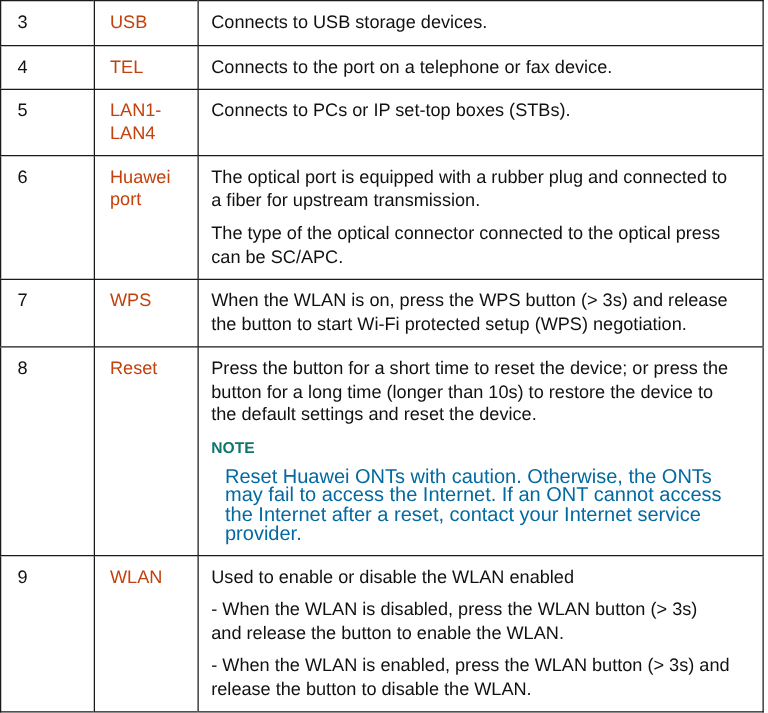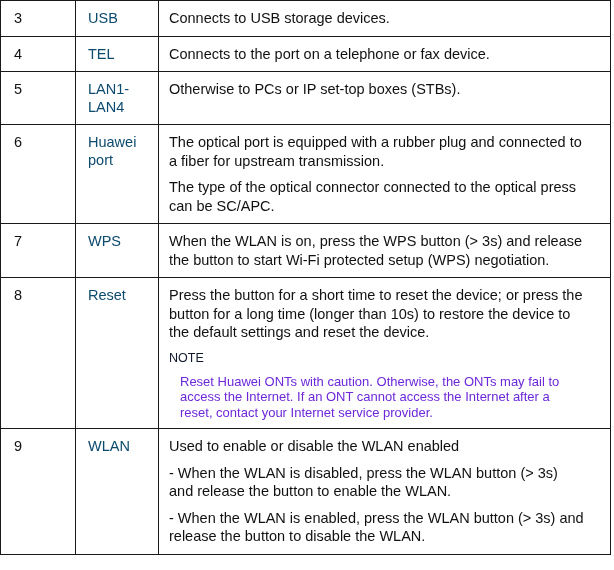--- a/index.html
+++ b/index.html
@@ -52,21 +52,21 @@
   .cell-no {
     padding: 8px 0 8px 13px;
     font-size: 14.5px;
     line-height: 18px;
     color: #111111;
   }
   .cell-name {
     padding: 8px 6px 8px 12px;
     font-size: 14.5px;
     line-height: 18px;
-    color: #0c4a6e;
+    color: #c2410c;
     word-wrap: break-word;
   }
   .cell-desc {
     padding: 8px 10px 8px 10px;
     font-size: 14.5px;
     line-height: 18.5px;
     color: #111111;
   }
 
   .cell-desc p {
@@ -74,31 +74,31 @@
   }
   .cell-desc p:last-child {
     margin-bottom: 0;
   }
 
   .note-block {
     margin-top: 9px;
   }
   .note-title {
     font-size: 12.5px;
-    font-weight: normal;
+    font-weight: bold;
     line-height: 15px;
     margin: 0 0 1px 0;
-    color: #0f172a;
+    color: #0f766e;
   }
   .note-body {
-    font-size: 13px;
+    font-size: 16px;
     line-height: 15.5px;
     margin: 0;
     padding-left: 11px;
-    color: #6d28d9;
+    color: #0369a1;
   }
 </style>
 </head>
 <body>
 
 <div class="table-wrap">
 <table class="port-table">
   <colgroup>
     <col class="col-no">
     <col class="col-name">
@@ -136,21 +136,21 @@
 
     <tr>
       <td class="col-no">
         <div class="cell-no">5</div>
       </td>
       <td class="col-name">
         <div class="cell-name">LAN1-LAN4</div>
       </td>
       <td class="col-desc">
         <div class="cell-desc">
-          <p>Otherwise to PCs or IP set-top boxes (STBs).</p>
+          <p>Connects to PCs or IP set-top boxes (STBs).</p>
         </div>
       </td>
     </tr>
 
     <tr>
       <td class="col-no">
         <div class="cell-no">6</div>
       </td>
       <td class="col-name">
         <div class="cell-name">Huawei port</div>

